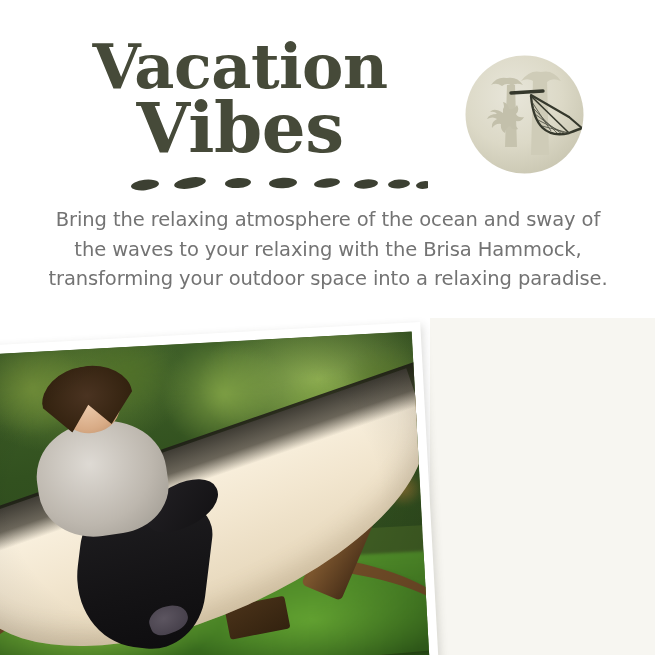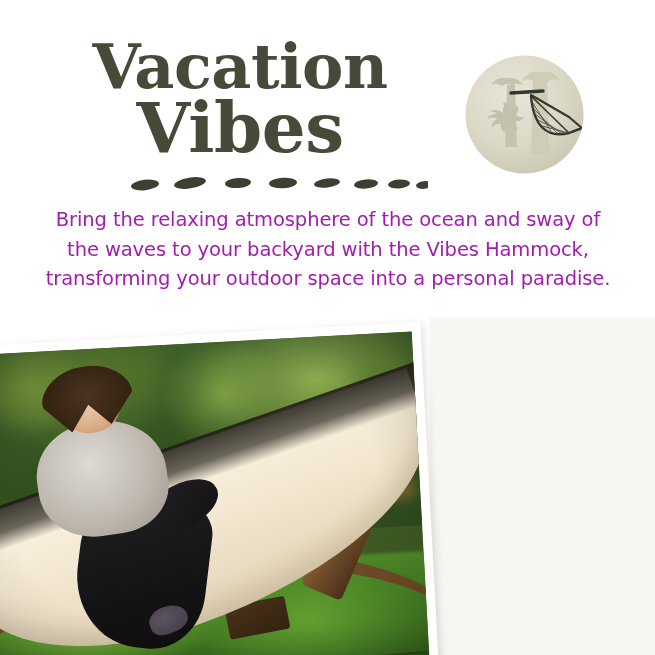--- a/index.html
+++ b/index.html
@@ -68,21 +68,21 @@
   }
   .divider svg { display: block; }
 
   
   .intro {
     position: absolute;
     left: 28px;
     top: 205px;
     width: 600px;
     text-align: center;
-    color: #a21caf;
+    color: #737373;
     font-family: "DejaVu Sans", "Liberation Sans", sans-serif;
     font-size: 19.5px;
     line-height: 1.52;
     letter-spacing: -0.1px;
   }
   .intro p { margin: 0; }
 
   
   .lower {
     position: absolute;
@@ -310,22 +310,22 @@
           <ellipse cx="238" cy="12" rx="12" ry="4.6" transform="rotate(-5 238 12)"></ellipse>
           <ellipse cx="271" cy="12" rx="11" ry="4.4" transform="rotate(-4 271 12)"></ellipse>
           <ellipse cx="296" cy="13" rx="8" ry="3.8" transform="rotate(-6 296 13)"></ellipse>
         </g>
       </svg>
     </div>
   </div>
 
   <div class="intro">
     <p>Bring the relaxing atmosphere of the ocean and sway of</p>
-    <p>the waves to your backyard with the Vibes Hammock,</p>
-    <p>transforming your outdoor space into a personal paradise.</p>
+    <p>the waves to your relaxing with the Brisa Hammock,</p>
+    <p>transforming your outdoor space into a relaxing paradise.</p>
   </div>
 
   <div class="lower">
     <div class="lower-bg-left"></div>
 
     <div class="photo-card">
       <div class="photo">
         <div class="ph-sky"></div>
         <div class="ph-foliage"></div>
         <div class="ph-grass"></div>

